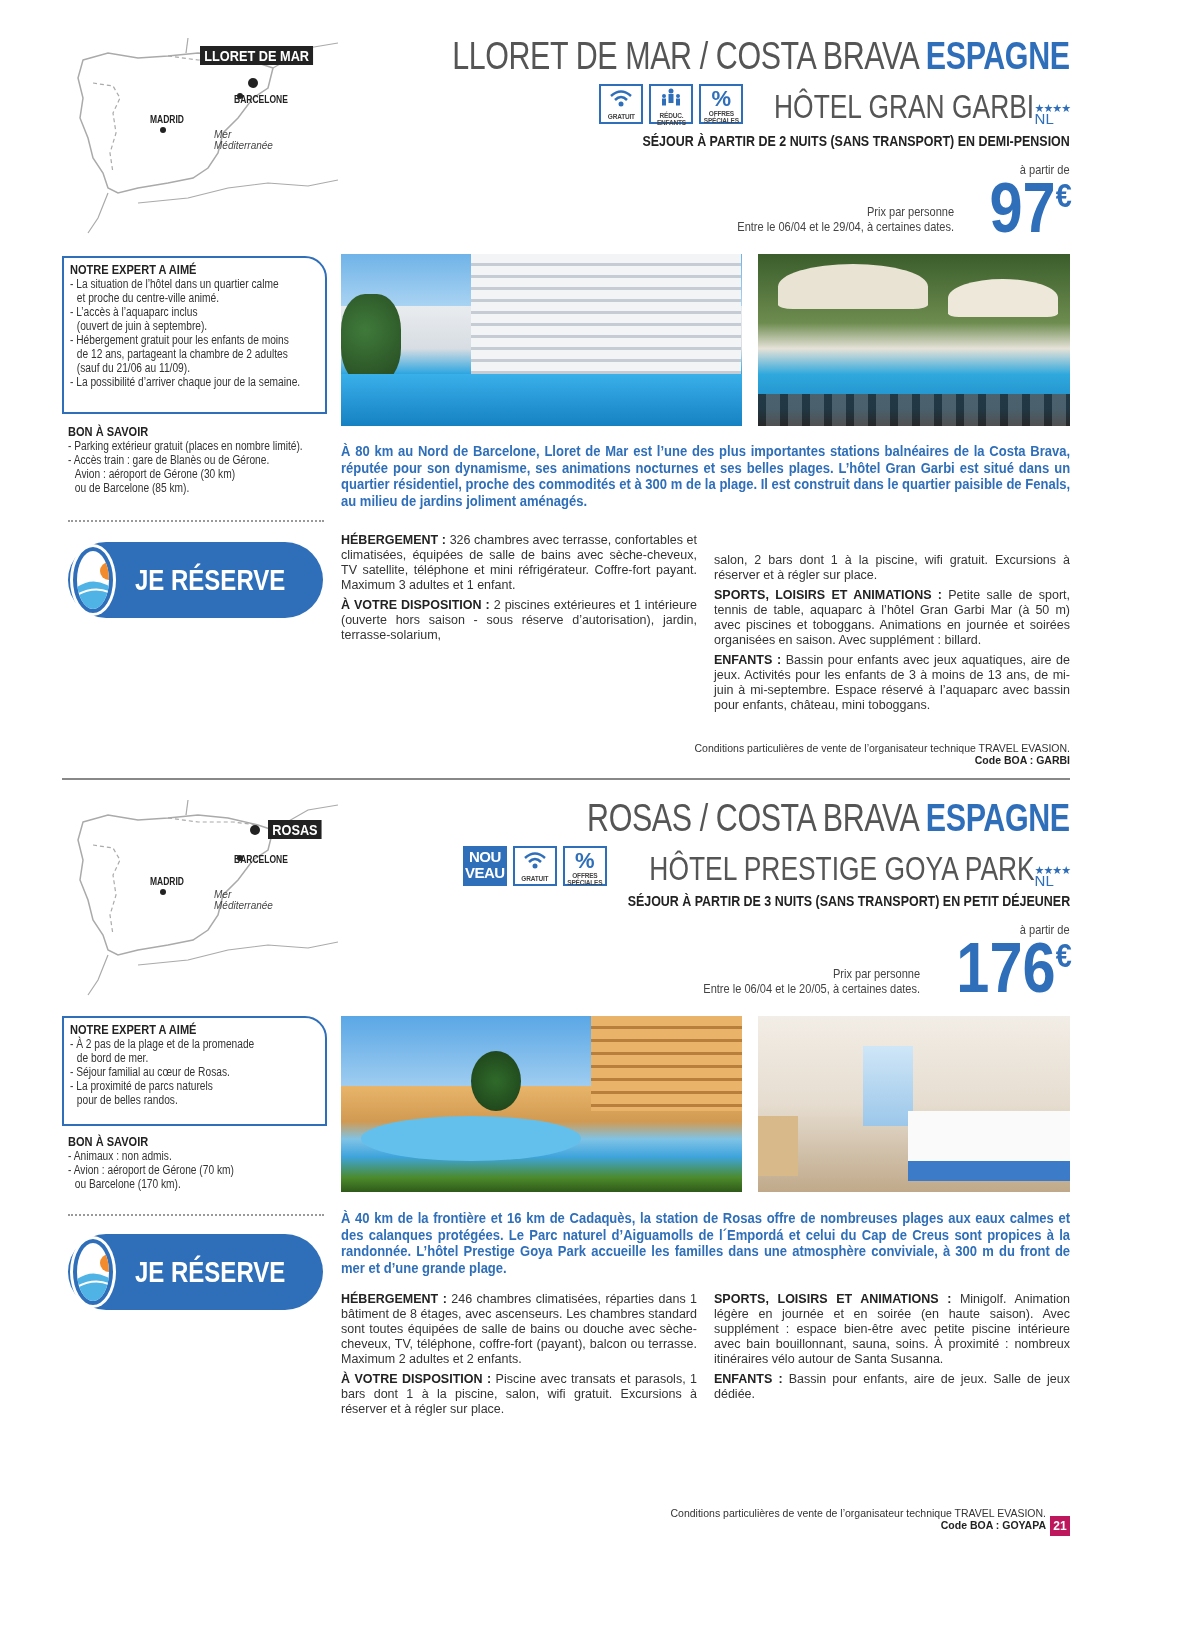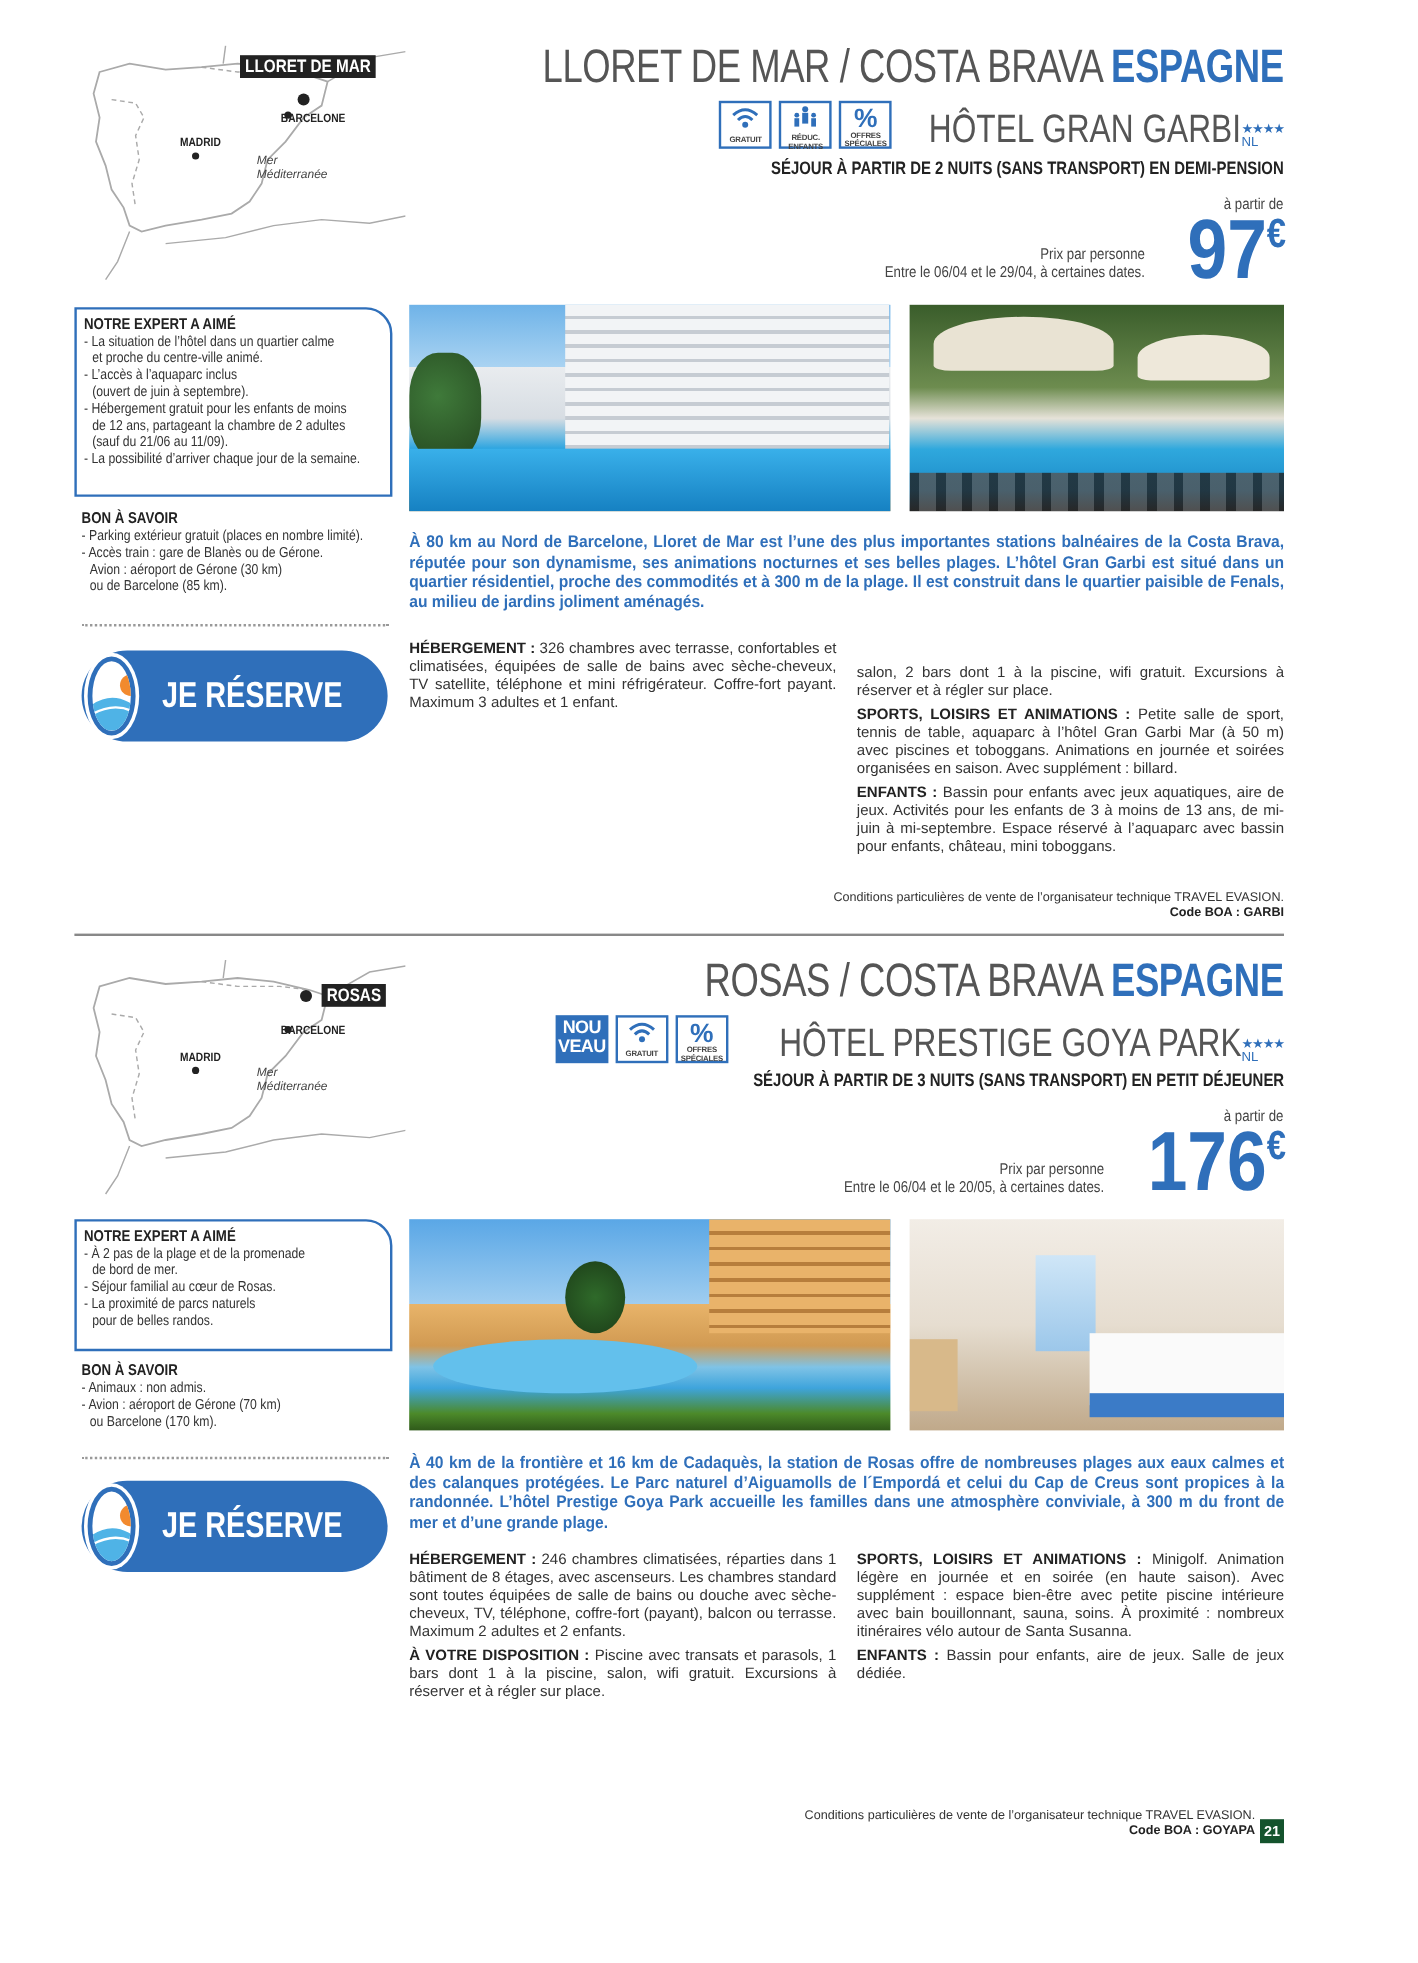--- a/index.html
+++ b/index.html
@@ -21,21 +21,21 @@
   .dest-title { position: absolute; right: 112px; font-size: 39px; color: #555; font-weight: normal; white-space: nowrap; transform: scaleX(0.78); transform-origin: right top; letter-spacing: -0.5px; }
   .dest-title .country { color: #2f6fba; font-weight: bold; }
   .hotel-row { position: absolute; right: 112px; display: flex; align-items: flex-end; gap: 6px; }
   .badge { width: 44px; height: 40px; border: 2px solid #2f6fba; background: #fff; display: flex; flex-direction: column; align-items: center; justify-content: space-between; padding: 2px 1px; }
   .badge .ic { color: #2f6fba; font-size: 22px; line-height: 22px; font-weight: bold; }
   .badge .lbl { font-size: 6.5px; font-weight: bold; color: #444; text-align: center; line-height: 7px; letter-spacing: -0.2px; }
   .badge-new { width: 44px; height: 40px; background: #2f6fba; color: #fff; font-weight: bold; font-size: 15px; line-height: 16px; text-align: center; padding-top: 3px; letter-spacing: -0.5px; }
   .hotel-name { font-size: 33px; color: #555; white-space: nowrap; transform: scaleX(0.8); transform-origin: right bottom; line-height: 34px; margin-left: -40px; }
   .stars { display: flex; flex-direction: column; align-items: flex-start; margin-left: -6px; }
   .stars .s { color: #2f6fba; font-size: 11px; letter-spacing: -1px; line-height: 11px; }
-  .stars .nl { color: #2f6fba; font-size: 11px; line-height: 10px; }
+  .stars .nl { color: #2f6fba; font-size: 15px; line-height: 10px; }
   .sejour { position: absolute; right: 112px; font-weight: bold; font-size: 15px; color: #222; white-space: nowrap; transform: scaleX(0.83); transform-origin: right top; }
 
   .from { position: absolute; right: 112px; font-size: 13px; color: #444; transform: scaleX(0.85); transform-origin: right top; }
   .price { position: absolute; right: 110px; color: #2f6fba; font-weight: bold; font-size: 70px; line-height: 60px; transform: scaleX(0.85); transform-origin: right top; display: flex; }
   .price .cur { font-size: 34px; line-height: 34px; }
   .price-note { position: absolute; font-size: 13px; color: #444; text-align: right; line-height: 15px; transform: scaleX(0.85); transform-origin: right top; white-space: nowrap; }
 
   
   .expert { position: absolute; left: 62px; width: 265px; border: 2px solid #2f6fba; border-top-right-radius: 22px; padding: 4px 6px 4px 6px; }
   .box-title { font-weight: bold; font-size: 13px; color: #222; transform: scaleX(0.85); transform-origin: left top; white-space: nowrap; }
@@ -50,21 +50,21 @@
   .photo { position: absolute; overflow: hidden; }
 
   
   .intro { position: absolute; left: 341px; width: 729px; color: #2f6fba; font-weight: bold; font-size: 14px; line-height: 16.5px; text-align: justify; transform: scaleX(0.93); transform-origin: left top; width: 784px; }
   .col { position: absolute; width: 356px; font-size: 12.5px; line-height: 15px; color: #333; text-align: justify; }
   .col p { margin-bottom: 5px; }
   .col b { color: #222; }
   .footer-cond { position: absolute; right: 112px; font-size: 10.5px; color: #333; text-align: right; line-height: 12px; white-space: nowrap; }
   .footer-cond b { color: #222; }
   .hr { position: absolute; left: 62px; width: 1008px; top: 778px; height: 2px; background: #888; }
-  .pagenum { position: absolute; right: 112px; width: 20px; height: 20px; background: #14532d; color: #fff; font-weight: bold; font-size: 12px; text-align: center; line-height: 20px; }
+  .pagenum { position: absolute; right: 112px; width: 20px; height: 20px; background: #be185d; color: #fff; font-weight: bold; font-size: 12px; text-align: center; line-height: 20px; }
 </style>
 </head>
 <body>
 
 <div class="section sec1">
 
   <div class="map" style="top:38px;">
     <svg width="270" height="200">
       <path d="M15,22 L40,15 L70,20 L100,18 L130,15 L160,18 L190,25 L205,30 L200,50 L185,60 L170,80 L155,95 L150,115 L140,130 L125,140 L100,145 L70,150 L50,155 L40,150 L35,135 L25,120 L20,100 L12,80 L15,60 L10,40 Z" fill="none" stroke="#aaa" stroke-width="1.5"></path>
       <path d="M25,45 L45,48 L52,60 L45,75 L48,95 L42,115 L45,135" fill="none" stroke="#aaa" stroke-width="1.2" stroke-dasharray="4,3"></path>
@@ -179,20 +179,21 @@
   <div class="photo" style="left:758px;top:254px;width:312px;height:172px;background:linear-gradient(180deg,#3a5d2b 0%,#6d8c4f 40%,#e6e2d8 55%,#2fa8dd 70%,#1d8cc8 90%,#3b3b3b 100%);">
     <div style="position:absolute;left:20px;top:10px;width:150px;height:45px;background:#e9e3d3;border-radius:50% 50% 10% 10%;"></div>
     <div style="position:absolute;left:190px;top:25px;width:110px;height:38px;background:#eee8da;border-radius:50% 50% 10% 10%;"></div>
     <div style="position:absolute;left:0;top:140px;width:312px;height:32px;background:repeating-linear-gradient(90deg,#222 0 8px,#555 8px 22px);opacity:0.8;"></div>
   </div>
 
   <div class="intro" style="top:443px;">À 80 km au Nord de Barcelone, Lloret de Mar est l’une des plus importantes stations balnéaires de la Costa Brava, réputée pour son dynamisme, ses animations nocturnes et ses belles plages. L’hôtel Gran Garbi est situé dans un quartier résidentiel, proche des commodités et à 300 m de la plage. Il est construit dans le quartier paisible de Fenals, au milieu de jardins joliment aménagés.</div>
 
   <div class="col" style="left:341px;top:533px;">
     <p><b>HÉBERGEMENT :</b><span> 326 chambres avec terrasse, confortables et climatisées, équipées de salle de bains avec sèche-cheveux, TV satellite, téléphone et mini réfrigérateur. Coffre-fort payant. Maximum 3 adultes et 1 enfant.</span></p>
+    <p><b>À VOTRE DISPOSITION :</b><span> 2 piscines extérieures et 1 intérieure (ouverte hors saison - sous réserve d’autorisation), jardin, terrasse-solarium,</span></p>
   </div>
   <div class="col" style="left:714px;top:553px;">
     <p><b></b><span>salon, 2 bars dont 1 à la piscine, wifi gratuit. Excursions à réserver et à régler sur place.</span></p>
     <p><b>SPORTS, LOISIRS ET ANIMATIONS :</b><span> Petite salle de sport, tennis de table, aquaparc à l’hôtel Gran Garbi Mar (à 50 m) avec piscines et toboggans. Animations en journée et soirées organisées en saison. Avec supplément : billard.</span></p>
     <p><b>ENFANTS :</b><span> Bassin pour enfants avec jeux aquatiques, aire de jeux. Activités pour les enfants de 3 à moins de 13 ans, de mi-juin à mi-septembre. Espace réservé à l’aquaparc avec bassin pour enfants, château, mini toboggans.</span></p>
   </div>
 
   <div class="footer-cond" style="top:742px;">
     <div>Conditions particulières de vente de l’organisateur technique TRAVEL EVASION.</div>
     <div><b>Code BOA : GARBI</b></div>

